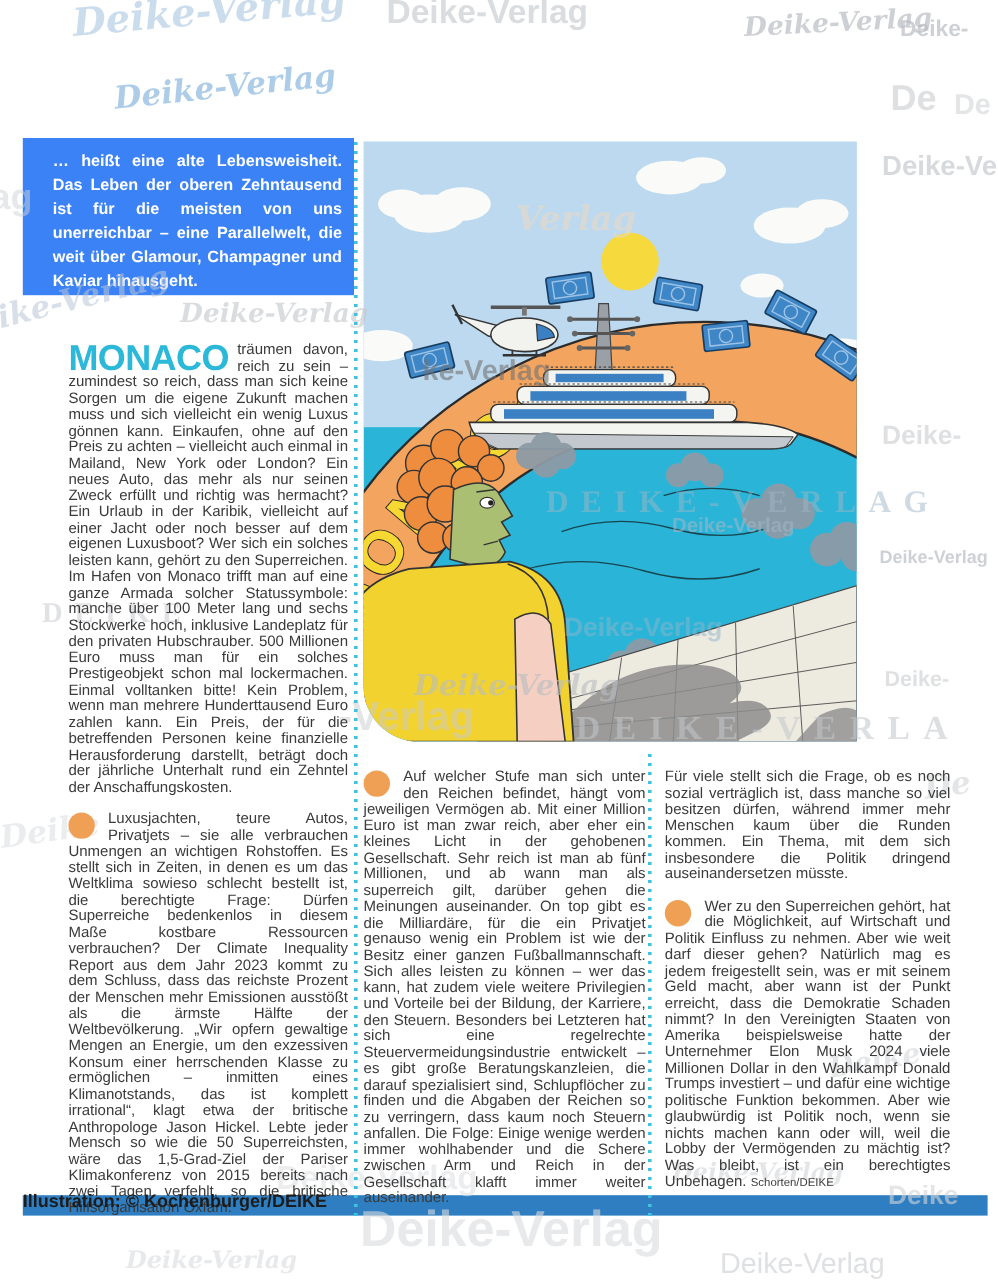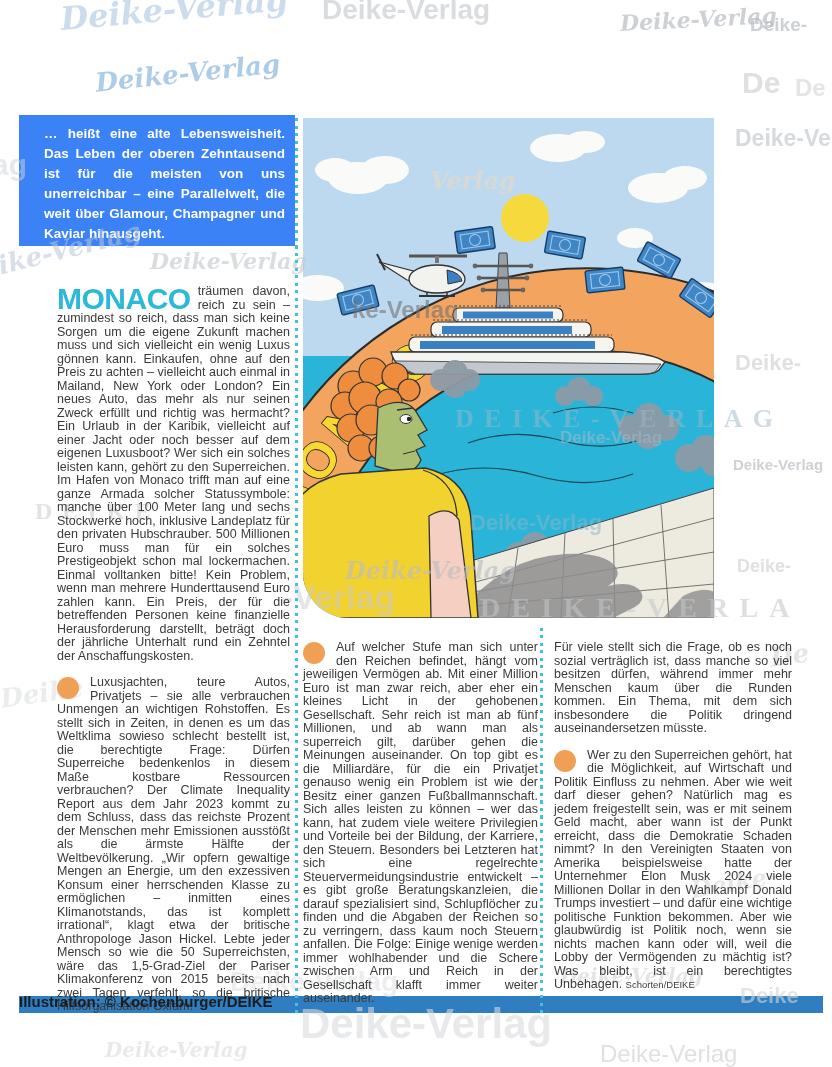--- a/index.html
+++ b/index.html
@@ -68,21 +68,21 @@
       <div class="wm wm-script" style="left: 620px; top: 6px; font-size: 22px; color: rgb(185, 189, 194); opacity: 0.7; transform: rotate(-3deg);">Deike-Verlag</div>
       <div class="wm wm-bold" style="left: 750px; top: 14px; font-size: 19px; color: rgb(185, 189, 194); opacity: 0.7; transform: rotate(0deg);">Deike-</div>
       <div class="wm wm-bold" style="left: 575px; top: 96px; font-size: 13px; color: rgb(255, 255, 255); opacity: 0.35; transform: rotate(0deg);">Deike-Verlag</div>
       <div class="wm wm-script" style="left: 95px; top: 58px; font-size: 26px; color: rgb(94, 155, 208); opacity: 0.5; transform: rotate(-6deg);">Deike-Verlag</div>
       <div class="wm wm-bold" style="left: 742px; top: 66px; font-size: 30px; color: rgb(201, 204, 208); opacity: 0.6; transform: rotate(0deg);">De</div>
       <div class="wm wm-bold" style="left: 795px; top: 74px; font-size: 24px; color: rgb(210, 213, 216); opacity: 0.6; transform: rotate(0deg);">De</div>
       <div class="wm wm-bold" style="left: 735px; top: 125px; font-size: 23px; color: rgb(195, 199, 204); opacity: 0.65; transform: rotate(0deg);">Deike-Ve</div>
       <div class="wm wm-bold" style="left: -8px; top: 148px; font-size: 30px; color: rgb(207, 211, 214); opacity: 0.5; transform: rotate(0deg);">ag</div>
       <div class="wm wm-script" style="left: -20px; top: 235px; font-size: 26px; color: rgb(185, 198, 214); opacity: 0.55; transform: rotate(-14deg);">eike-Verlag</div>
       <div class="wm wm-script" style="left: 150px; top: 248px; font-size: 22px; color: rgb(195, 199, 204); opacity: 0.6; transform: rotate(0deg);">Deike-Verlag</div>
-      <div class="wm wm-script" style="left: 430px; top: 166px; font-size: 24px; color: rgb(232, 217, 196); opacity: 0.6; transform: rotate(0deg);">Verlag</div>
+      <div class="wm wm-script" style="left: 430px; top: 166px; font-size: 28px; color: rgb(232, 217, 196); opacity: 0.6; transform: rotate(0deg);">Verlag</div>
       <div class="wm wm-bold" style="left: 352px; top: 296px; font-size: 24px; color: #737373; opacity: 0.6; transform: rotate(0deg);">ke-Verlag</div>
       <div class="wm wm-bold" style="left: 560px; top: 428px; font-size: 17px; color: rgb(159, 182, 198); opacity: 0.6; transform: rotate(0deg);">Deike-Verlag</div>
       <div class="wm wm-bold" style="left: 470px; top: 510px; font-size: 22px; color: rgb(143, 180, 201); opacity: 0.5; transform: rotate(0deg);">Deike-Verlag</div>
       <div class="wm wm-caps" style="left: 35px; top: 498px; font-size: 24px; color: rgb(201, 204, 208); opacity: 0.55; transform: rotate(0deg);">DEIKE</div>
       <div class="wm wm-caps" style="left: 455px; top: 404px; font-size: 26px; color: rgb(159, 182, 198); opacity: 0.5; transform: rotate(0deg);">DEIKE-VERLAG</div>
       <div class="wm wm-script" style="left: 345px; top: 556px; font-size: 24px; color: rgb(185, 189, 194); opacity: 0.6; transform: rotate(0deg);">Deike-Verlag</div>
       <div class="wm wm-bold" style="left: 282px; top: 578px; font-size: 34px; color: rgb(201, 204, 208); opacity: 0.5; transform: rotate(0deg);">-Verlag</div>
       <div class="wm wm-caps" style="left: 480px; top: 592px; font-size: 28px; color: rgb(195, 199, 204); opacity: 0.55; transform: rotate(0deg);">DEIKE-VERLA</div>
       <div class="wm wm-bold" style="left: 735px; top: 350px; font-size: 22px; color: rgb(201, 204, 208); opacity: 0.6; transform: rotate(0deg);">Deike-</div>
       <div class="wm wm-bold" style="left: 733px; top: 456px; font-size: 15px; color: rgb(185, 189, 194); opacity: 0.7; transform: rotate(0deg);">Deike-Verlag</div>

